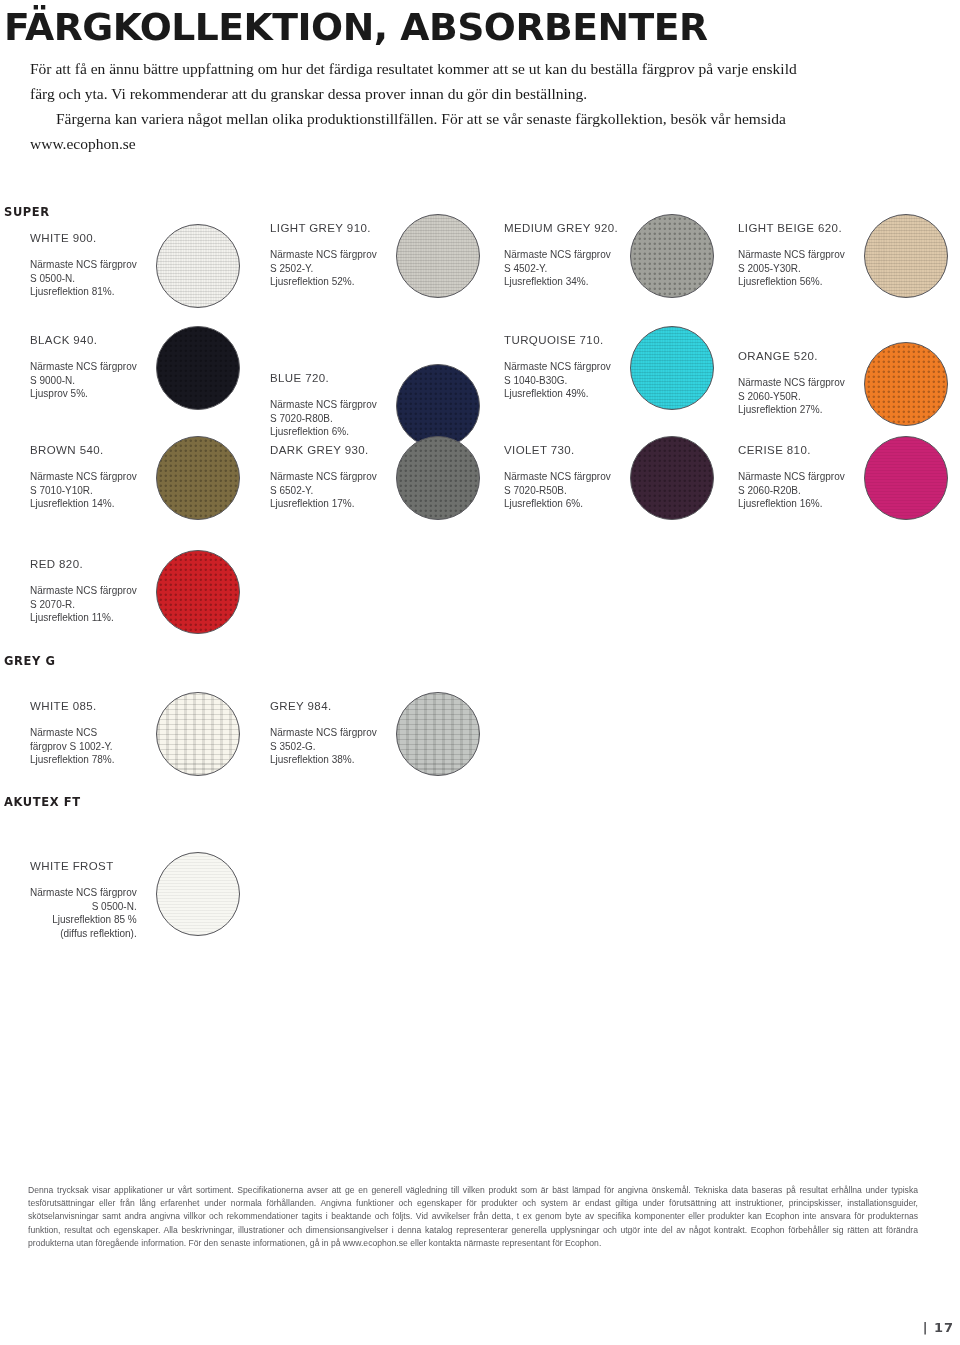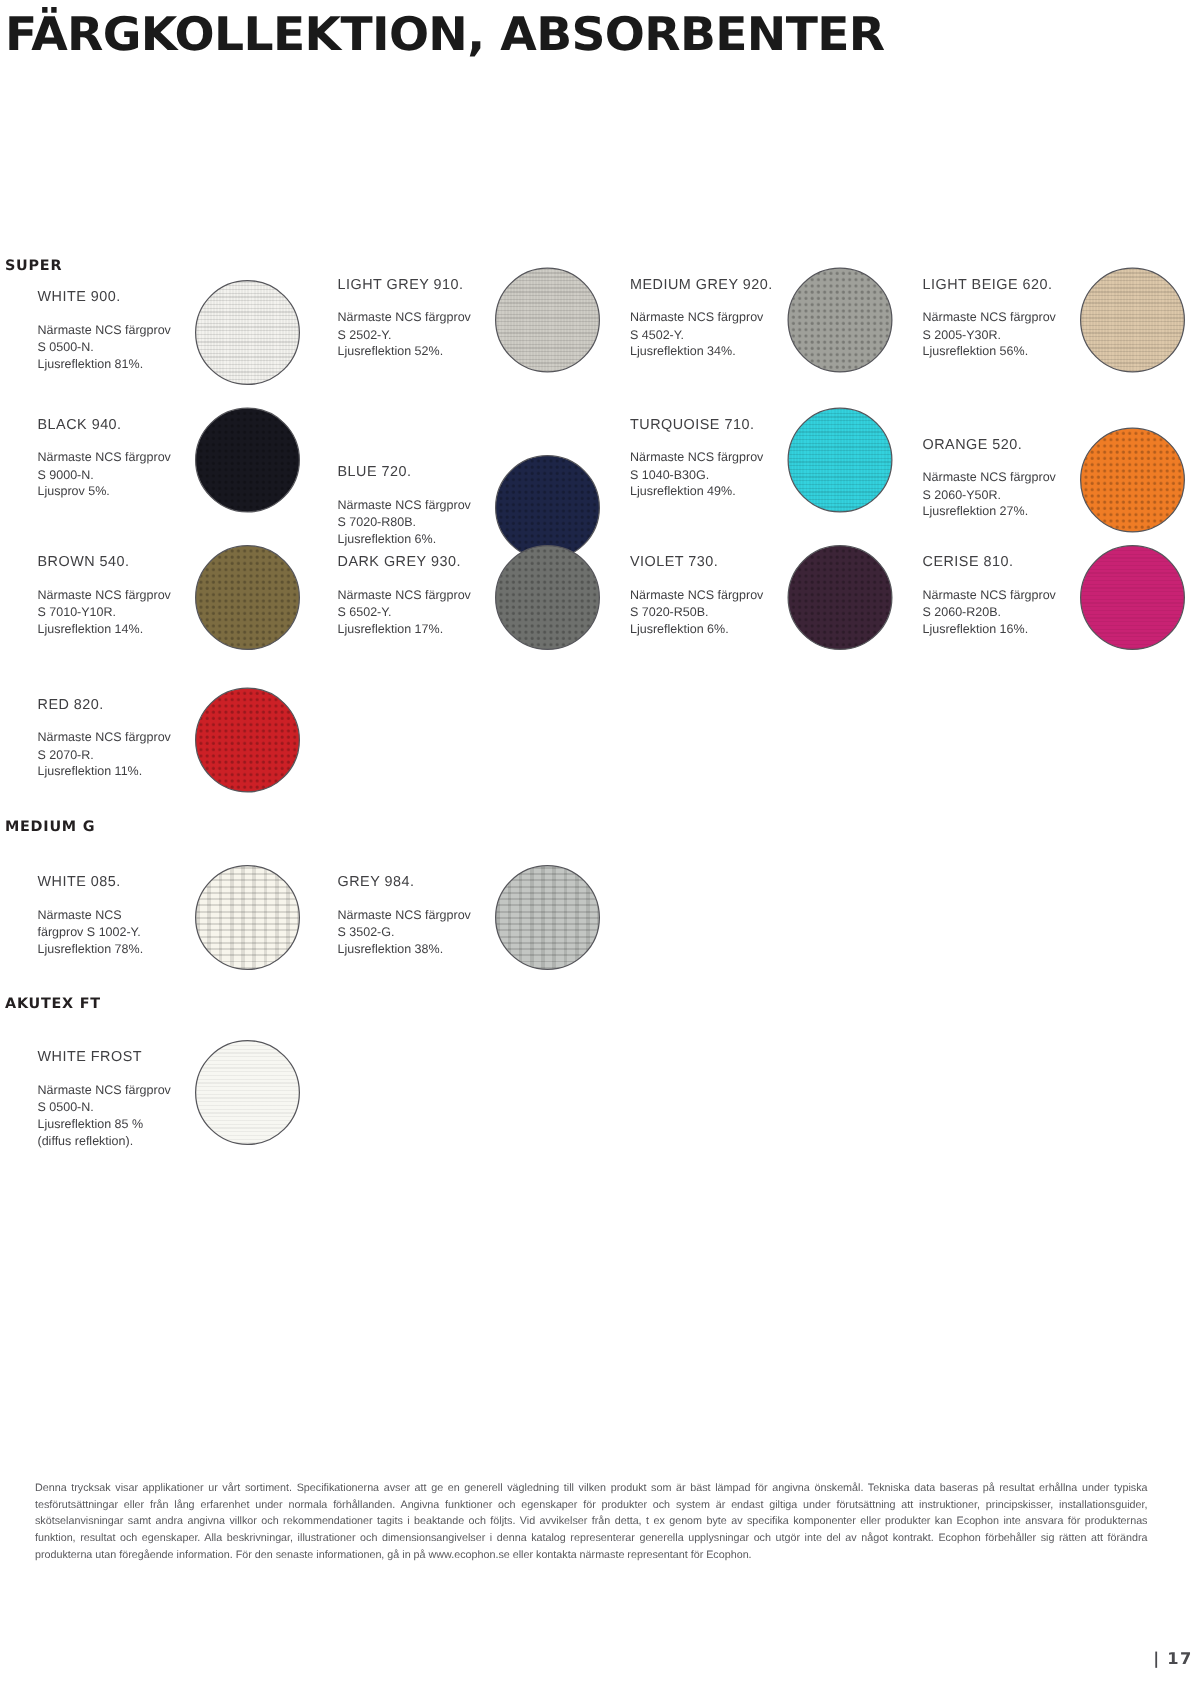--- a/index.html
+++ b/index.html
@@ -143,20 +143,22 @@
   }
 </style>
 </head>
 <body>
 
 <div class="page">
 
   <div class="doc-title">FÄRGKOLLEKTION, ABSORBENTER</div>
 
   <div class="intro">
+    <p class="para1">För att få en ännu bättre uppfattning om hur det färdiga resultatet kommer att se ut kan du beställa färgprov på varje enskild färg och yta. Vi rekommenderar att du granskar dessa prover innan du gör din beställning.</p>
+    <p class="para2">Färgerna kan variera något mellan olika produktionstillfällen. För att se vår senaste färgkollektion, besök vår hemsida www.ecophon.se</p>
   </div>
 
   <div id="sections-host">
       <div class="section-head" style="top: 205px;">SUPER</div>
       <div class="swatch-cell" style="left: 8px; top: 232px;">
         <div class="swatch-name">WHITE 900.</div>
         <div class="swatch-spec">Närmaste NCS färgprov
 S 0500-N.
 Ljusreflektion 81%.</div>
         <div class="swatch-disc tex-weave" style="background-color: rgb(243, 242, 238);"></div>
@@ -238,37 +240,37 @@
 Ljusreflektion 16%.</div>
         <div class="swatch-disc tex-plain" style="background-color: rgb(200, 34, 115);"></div>
       </div>
       <div class="swatch-cell" style="left: 8px; top: 558px;">
         <div class="swatch-name">RED 820.</div>
         <div class="swatch-spec">Närmaste NCS färgprov
 S 2070-R.
 Ljusreflektion 11%.</div>
         <div class="swatch-disc tex-bump" style="background-color: rgb(204, 32, 38);"></div>
       </div>
-      <div class="section-head" style="top: 654px;">MEDIUM G</div>
+      <div class="section-head" style="top: 654px;">GREY G</div>
       <div class="swatch-cell" style="left: 8px; top: 700px;">
         <div class="swatch-name">WHITE 085.</div>
         <div class="swatch-spec">Närmaste NCS
 färgprov S 1002-Y.
 Ljusreflektion 78%.</div>
         <div class="swatch-disc tex-dash" style="background-color: rgb(247, 245, 236);"></div>
       </div>
       <div class="swatch-cell" style="left: 248px; top: 700px;">
         <div class="swatch-name">GREY 984.</div>
         <div class="swatch-spec">Närmaste NCS färgprov
 S 3502-G.
 Ljusreflektion 38%.</div>
         <div class="swatch-disc tex-dash" style="background-color: rgb(195, 198, 195);"></div>
       </div>
       <div class="section-head" style="top: 795px;">AKUTEX FT</div>
-      <div class="swatch-cell" style="left: 8px; top: 840px;">
+      <div class="swatch-cell" style="left: 8px; top: 860px; text-align: right;">
         <div class="swatch-name">WHITE FROST</div>
         <div class="swatch-spec">Närmaste NCS färgprov
 S 0500-N.
 Ljusreflektion 85 %
 (diffus reflektion).</div>
         <div class="swatch-disc tex-plain" style="background-color: rgb(247, 247, 242);"></div>
       </div>
     </div>
 
   <div class="footer">Denna trycksak visar applikationer ur vårt sortiment. Specifikationerna avser att ge en generell vägledning till vilken produkt som är bäst lämpad för angivna önskemål. Tekniska data baseras på resultat erhållna under typiska tesförutsättningar eller från lång erfarenhet under normala förhållanden. Angivna funktioner och egenskaper för produkter och system är endast giltiga under förutsättning att instruktioner, principskisser, installationsguider, skötselanvisningar samt andra angivna villkor och rekommendationer tagits i beaktande och följts. Vid avvikelser från detta, t ex genom byte av specifika komponenter eller produkter kan Ecophon inte ansvara för produkternas funktion, resultat och egenskaper. Alla beskrivningar, illustrationer och dimensionsangivelser i denna katalog representerar generella upplysningar och utgör inte del av något kontrakt. Ecophon förbehåller sig rätten att förändra produkterna utan föregående information. För den senaste informationen, gå in på www.ecophon.se eller kontakta närmaste representant för Ecophon.</div>

